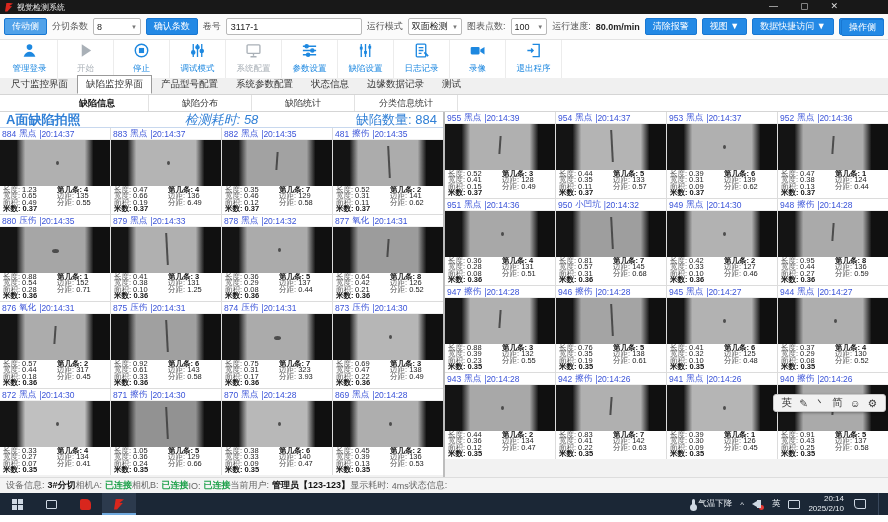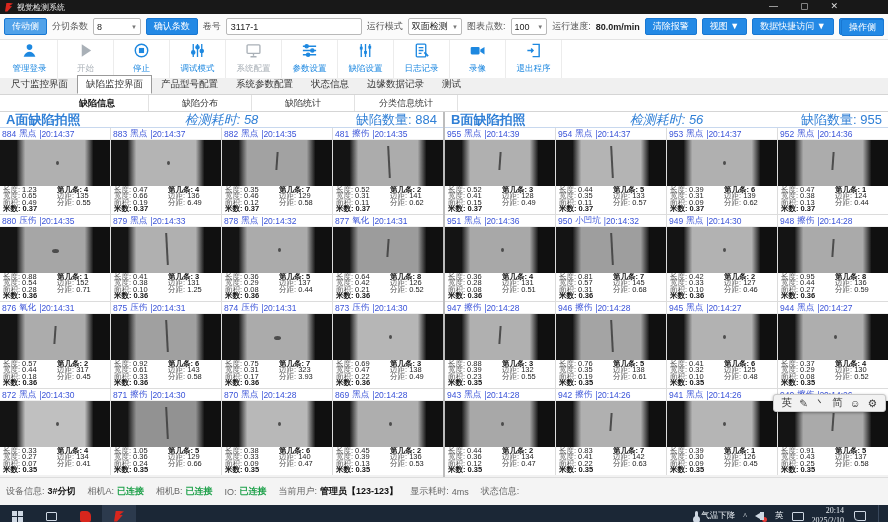--- a/index.html
+++ b/index.html
@@ -68,28 +68,28 @@
   .mark-tall .mark { width:2px; height:32px; left:50%; top:14%; transform:rotate(-3deg); }
   .mark-blob .mark { width:7px; height:4px; left:47%; top:48%; border-radius:50%; }
   .cell-info { height:27px; padding:1px 3px 0; display:flex; font-size:7.5px; line-height:6.4px; color:#555; }
   .icol { width:52%; }
   .icol + .icol { width:48%; }
   .iline .ival { color:#222; margin-left:2px; }
   .iline.strip, .iline.meter { font-weight:bold; color:#111; }
   .iline.strip .ival, .iline.meter .ival { color:#111; }
 
   
-  .statusbar { height:28px; background:#f4f4f4; border-top:1px solid #ddd; display:flex; align-items:center;
-    gap:12px; padding:0 6px; font-size:9px; color:#666; white-space:nowrap; overflow:hidden; }
+  .statusbar { height:16px; background:#f4f4f4; border-top:1px solid #ddd; display:flex; align-items:center;
+    gap:0; padding:0 6px; font-size:9px; color:#666; white-space:nowrap; overflow:hidden; }
   .stat { display:flex; gap:3px; align-items:center; }
   .stat .sval {} .sval.strong { color:#111; font-weight:bold; }
   .sval.green { color:#1fa14b; font-weight:bold; }
 
   
-  .taskbar { height:22px; background:#1b2736; display:flex; align-items:center; color:#e8edf2; font-size:8.5px;font-family:Liberation Serif, serif; }
+  .taskbar { height:22px; background:#1b2736; display:flex; align-items:center; color:#e8edf2; font-size:8.5px; }
   .tb-left { display:flex; align-items:center; height:100%; }
   .tb-btn { width:34px; height:100%; display:flex; align-items:center; justify-content:center; cursor:pointer; }
   .tb-btn.activeapp { background:#2c3a4d; box-shadow:inset 0 -2px 0 #6fa8dc; }
   .winlogo { display:grid; grid-template-columns:5px 5px; grid-template-rows:5px 5px; gap:1px; }
   .winlogo i { background:#cfd8e3; }
   .taskview { width:11px; height:9px; border:1px solid #cfd8e3; border-radius:1px; }
   .appicon-red { width:11px; height:11px; background:#d8261d; border-radius:2px 5px 2px 2px; }
   .applogo-task { width:10px; height:11px; background:#d8261d; clip-path:polygon(0 100%,18% 0,100% 10%,55% 38%,88% 42%,30% 100%); }
   .tb-spacer { flex:1; }
   .tray { display:flex; align-items:center; gap:8px; height:100%; padding:0 6px; }
@@ -679,25 +679,20 @@
                 <div class="iline"><span class="ilbl">分距:</span><span class="ival">0.53</span></div>
               </div>
             </div>
           </div>
         </div>
     </div>
 
     <div class="pdivider"></div>
 
     <div class="panel">
-      <div class="phead">
-        <span class="ptitle">B面缺陷拍照</span>
-        <span class="pmid"><span>检测耗时:</span> <span>56</span></span>
-        <span class="pright"><span>缺陷数量:</span> <span>955</span></span>
-      </div>
       <div class="grid">
 
           <div class="cell">
             <div class="cell-hdr">
               <span>955</span>
               <span>黑点</span>
               <span>|20:14:39</span>
             </div>
             <div class="cell-img mark-streak" style="--tone: #b0b0b0;">
               <div class="mark"></div>

